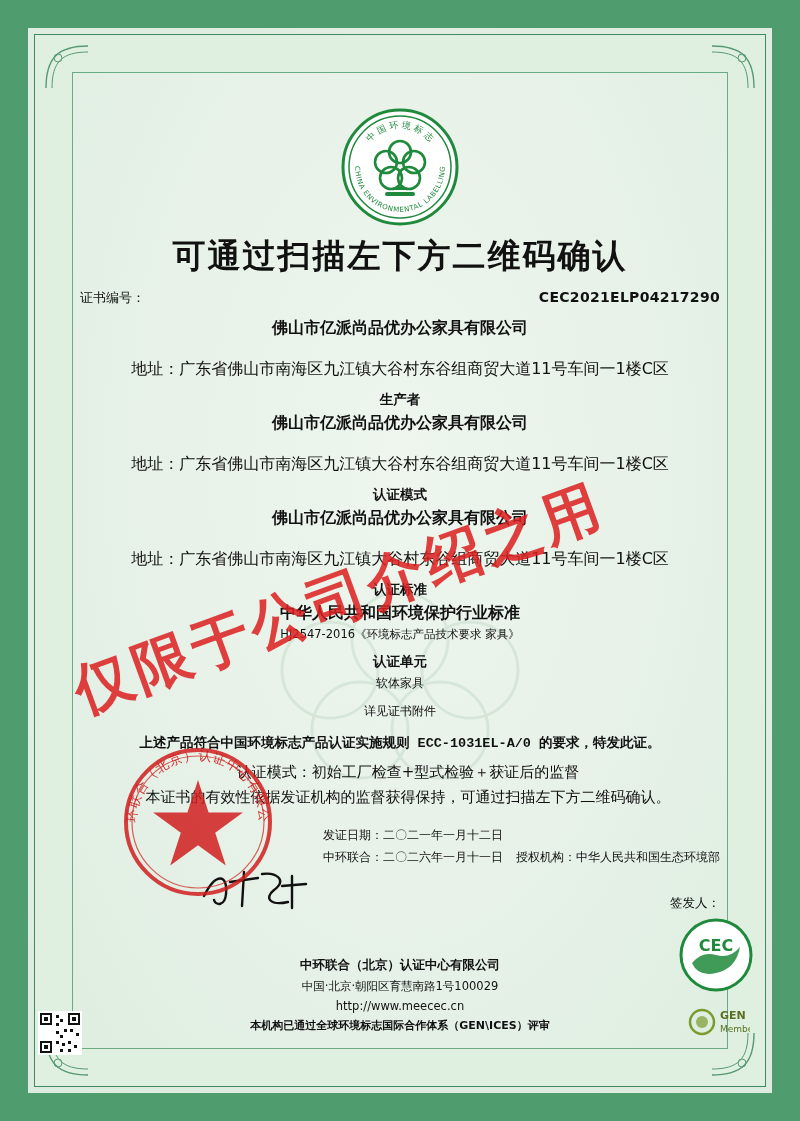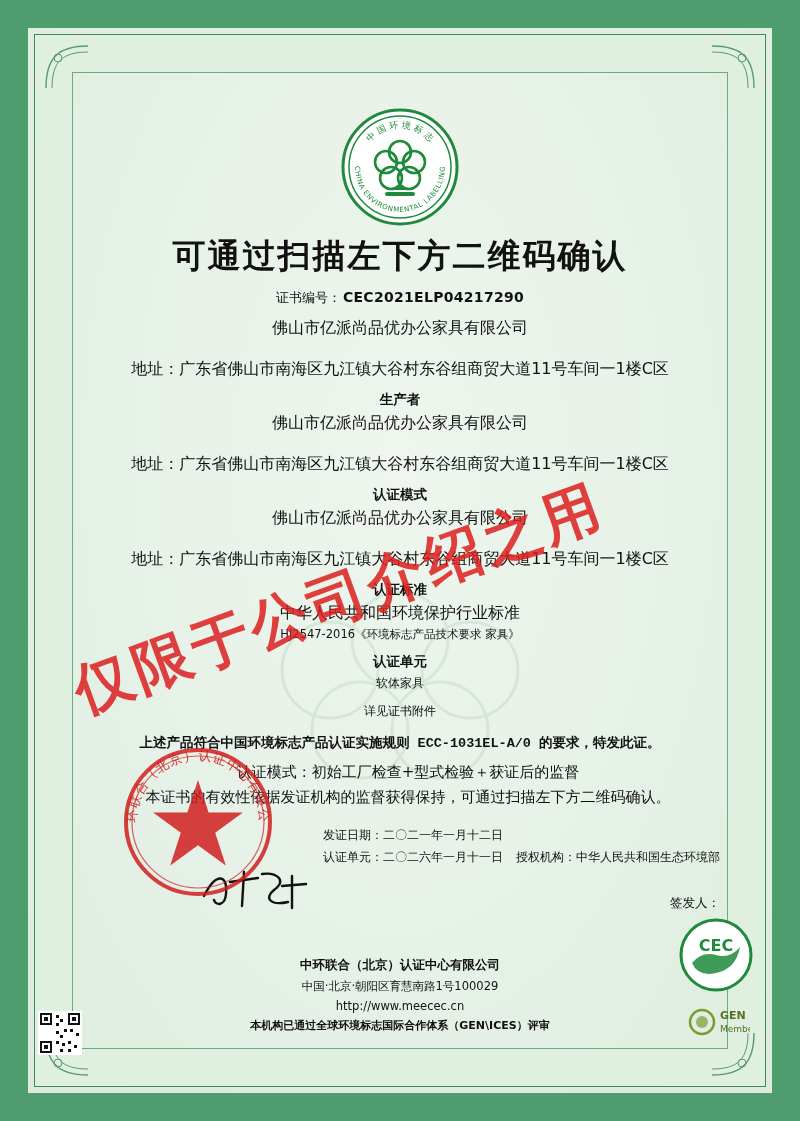--- a/index.html
+++ b/index.html
@@ -55,26 +55,26 @@
     color:#111;
   }
   .logo{margin-top:28px;display:flex;justify-content:center;}
   .title{
     font-size:33px;font-weight:bold;letter-spacing:2px;
     margin-top:8px;color:#111;
     font-family:"DejaVu Sans","Liberation Sans",sans-serif;
   }
   .cert-no{
     margin-top:10px;font-size:13px;color:#111;
-    display:flex;justify-content:center;align-items:baseline;gap:2px;
+    display:flex;justify-content:space-between;align-items:baseline;gap:2px;
   }
   .cert-no .num{font-weight:bold;font-size:14px;letter-spacing:.3px;}
   .sect{margin-top:11px;}
   .sect-label{font-size:13.5px;font-weight:bold;}
-  .sect-main{font-size:16px;font-weight:normal;margin-top:4px;}
+  .sect-main{font-size:16px;font-weight:bold;margin-top:4px;}
   .sect-sub{font-size:16px;margin-top:20px;color:#111;}
   .sect-sub2{font-size:11.5px;margin-top:3px;}
   .sect-small{font-size:12px;margin-top:4px;}
   .statement{
     margin-top:14px;font-size:13.5px;font-weight:bold;font-family:Liberation Mono, monospace;
   }
   .note{
     margin-top:8px;font-size:15px;text-align:center;line-height:1.65;
     padding-left:26px;padding-right:10px;
   }
@@ -225,21 +225,21 @@
     <div class="note">
       <div>认证模式：初始工厂检查+型式检验＋获证后的监督</div>
       <div>本证书的有效性依据发证机构的监督获得保持，可通过扫描左下方二维码确认。</div>
     </div>
 
     <div class="dates">
       <div>
         <span>发证日期：</span><span>二〇二一年一月十二日</span>
       </div>
       <div>
-        <span>认证单元：</span><span>二〇二六年一月十一日</span>
+        <span>中环联合：</span><span>二〇二六年一月十一日</span>
       </div>
       <div class="auth">
         <span>授权机构：</span><span>中华人民共和国生态环境部</span>
       </div>
     </div>
 
     <div class="signer">
       <span>签发人：</span>
     </div>
 

